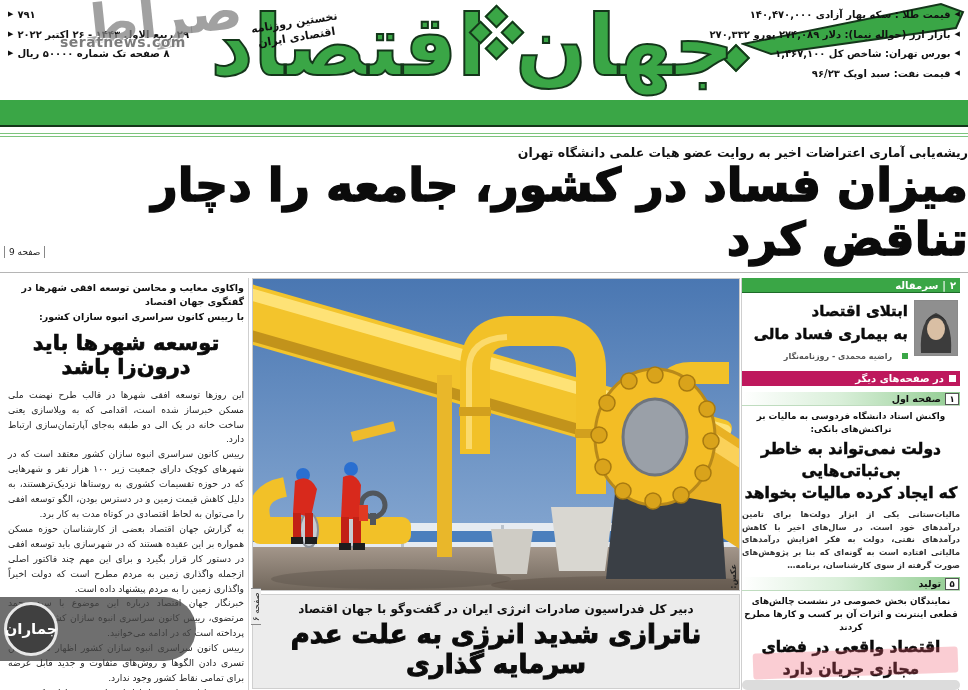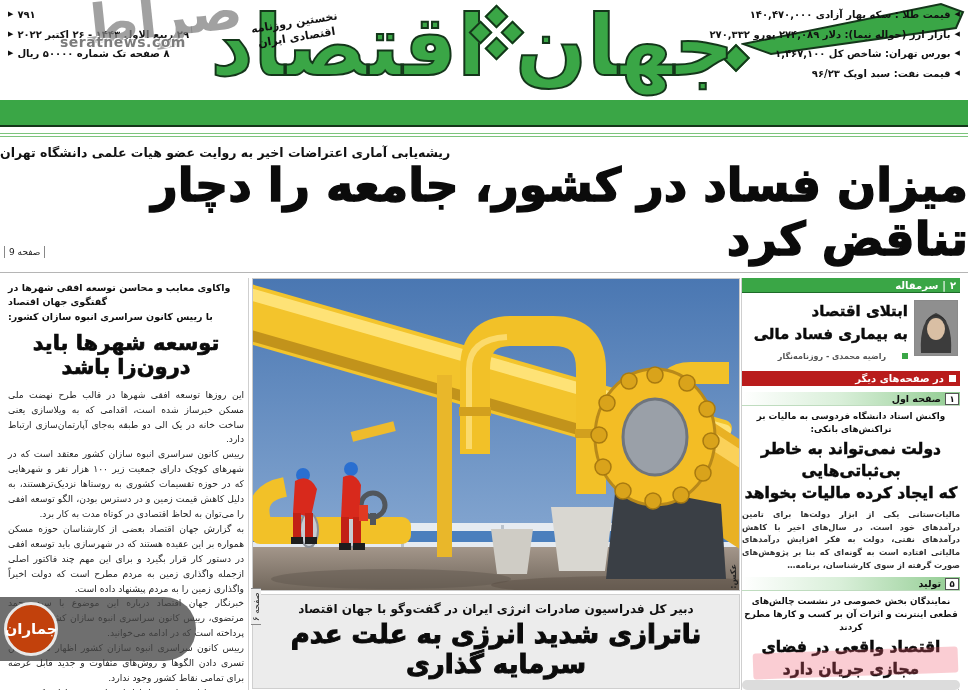--- a/index.html
+++ b/index.html
@@ -26,35 +26,35 @@
   .masthead-tagline { position:absolute; top:16px; left:252px; z-index:3; transform:rotate(-9deg);
                       text-align:center; font-size:11px; font-weight:bold; color:#111; line-height:1.35; }
   .diamond-cluster { position:absolute; top:8px; left:468px; width:60px; height:60px; z-index:3; }
   .diamond-cluster .d { position:absolute; width:17px; height:17px; background:#3aa646; border:2px solid #14361a; transform:rotate(45deg); }
   .green-bar { position:absolute; top:100px; left:0; right:0; height:27px; background:#3aa646;
                border-bottom:2px solid #14361a; z-index:1; }
   .double-rule { position:absolute; top:133px; left:0; right:0; height:4px;
                  border-top:1px solid #7cc47c; border-bottom:1px solid #7cc47c; }
 
   
-  .lead-kicker { position:absolute; top:145px; left:0; right:0; text-align:left;
+  .lead-kicker { position:absolute; top:145px; left:0; right:0; text-align:right;
                  font-size:12.5px; font-weight:bold; color:#111; }
   .lead-headline { position:absolute; top:158px; left:0; right:0; text-align:right;
                    font-size:46px; font-weight:bold; color:#0b0b0b; -webkit-text-stroke:1.4px #0b0b0b;
                    letter-spacing:-1px; }
   .lead-pageref { position:absolute; top:246px; left:4px; font-size:9px; color:#222; padding:1px 4px;
                   border-left:1px solid #888; border-right:1px solid #888; }
   .lead-divider { position:absolute; top:272px; left:0; right:0; border-top:1px solid #b5b5b5; }
 
   .vline { position:absolute; top:278px; bottom:0; width:0; border-left:1px solid #cfcfcf; }
   .vline.v1 { left:248px; } .vline.v2 { left:741px; }
 
   
   .col-left { position:absolute; top:281px; left:8px; width:236px; }
-  .la-kicker { text-align:left; font-size:9.5px; font-weight:bold; color:#111; line-height:1.5; }
+  .la-kicker { text-align:right; font-size:9.5px; font-weight:bold; color:#111; line-height:1.5; }
   .la-headline { text-align:center; font-size:21px; font-weight:bold; color:#0b0b0b;
                  -webkit-text-stroke:0.7px #0b0b0b; margin:7px 0 9px; }
   .la-body { font-size:9.2px; line-height:1.62; text-align:justify; color:#222; white-space:pre-line; }
 
   
   .col-mid { position:absolute; top:278px; left:252px; width:488px; }
   .photo { position:relative; width:488px; height:313px; border:1px solid #c9c9c9; overflow:hidden; background:#5d86b8; }
   .photo-credit { position:absolute; right:1px; bottom:26px; transform:rotate(-90deg); transform-origin:right bottom;
                   font-size:8px; font-weight:bold; color:#222; white-space:nowrap; }
   .caption-box { margin-top:3px; background:#ececec; border:1px solid #cfcfcf; text-align:center;
@@ -67,24 +67,24 @@
 
   
   .col-right { position:absolute; top:278px; right:8px; width:218px; }
   .sec-dark { height:15px; background:#3aa646; color:#fff; display:flex; direction:rtl; align-items:center;
               gap:4px; font-size:10px; font-weight:bold; padding:0 4px; border-bottom:1px solid #1d6b28; }
   .sec-dark .sep { opacity:.9; }
   .editorial { display:flex; direction:rtl; gap:6px; padding:7px 2px 5px; align-items:flex-start; min-height:78px; }
   .ed-photo { width:44px; height:56px; border:1px solid #8a8a8a; background:#9a9a9a; flex:0 0 auto; }
   .ed-titles { flex:1; text-align:right; }
   .ed-title { font-size:15px; font-weight:bold; color:#0b0b0b; line-height:1.55; -webkit-text-stroke:0.4px #0b0b0b; }
-  .ed-byline { display:flex; direction:rtl; align-items:center; gap:16px; margin-top:5px;
+  .ed-byline { display:flex; direction:rtl; align-items:center; gap:10px; margin-top:5px;
                font-size:8px; color:#555; font-weight:bold; }
   .gsq { width:6px; height:6px; background:#3aa646; flex:0 0 auto; }
-  .sec-otherpages { height:15px; background:#b91c1c; color:#fff; display:flex; direction:rtl; align-items:center;
+  .sec-otherpages { height:15px; background:#be185d; color:#fff; display:flex; direction:rtl; align-items:center;
                     gap:5px; font-size:10px; font-weight:bold; padding:0 4px; margin-bottom:5px; }
   .wsq { width:7px; height:7px; background:#fff; flex:0 0 auto; }
   .sec-light { height:14px; display:flex; direction:rtl; align-items:center; gap:4px; font-size:9.5px;
                font-weight:bold; color:#111; padding:0 1px; margin-top:6px;
                background:linear-gradient(to left,#8fcb8f 0%,#d9efd9 55%,#ffffff 100%);
                border-bottom:1px solid #bfdcbf; }
   .numbox { width:14px; height:12px; background:#fff; border:1px solid #555; font-size:8.5px; font-weight:bold;
             display:flex; align-items:center; justify-content:center; }
   .rc-kicker { text-align:center; font-size:8.8px; font-weight:bold; color:#111; line-height:1.45; margin-top:4px; }
   .rc-headline { text-align:center; font-size:15.5px; font-weight:bold; color:#0b0b0b;
@@ -97,21 +97,21 @@
 
   
   .wm-serat { position:absolute; top:0px; left:52px; z-index:9; width:170px; height:74px; pointer-events:none; }
   .wm-serat .fa { position:absolute; top:-14px; left:30px; font-size:54px; font-weight:bold; color:rgba(130,130,130,0.75);
                   transform:rotate(-6deg); }
   .wm-serat .en { position:absolute; top:34px; left:8px; font-size:14px; font-weight:bold; color:rgba(110,110,110,0.9);
                   text-shadow:0 0 3px #fff,1px 1px 0 #fff,-1px -1px 0 #fff; letter-spacing:0.5px; }
   .wm-jamaran { position:absolute; left:0; top:597px; z-index:9; width:196px; height:64px;
                 background:rgba(70,70,70,0.78); border-radius:0 34px 34px 0; display:flex; direction:ltr;
                 align-items:center; gap:8px; padding-left:4px; pointer-events:none; }
-  .wm-jamaran .logo { width:54px; height:54px; border-radius:50%; background:#c2410c; border:3px solid #e8e8e8;
+  .wm-jamaran .logo { width:54px; height:54px; border-radius:50%; background:#404040; border:3px solid #e8e8e8;
                       display:flex; align-items:center; justify-content:center; color:#fff; font-size:15px;
                       font-weight:bold; flex:0 0 auto; }
   .wm-jamaran .lines { color:#fff; font-weight:bold; font-size:15px; line-height:1.25; direction:ltr; }
 </style>
 </head>
 <body>
 
 <div class="page">
 
   <svg class="masthead-swoosh" width="225" height="55" viewBox="0 0 225 55">

